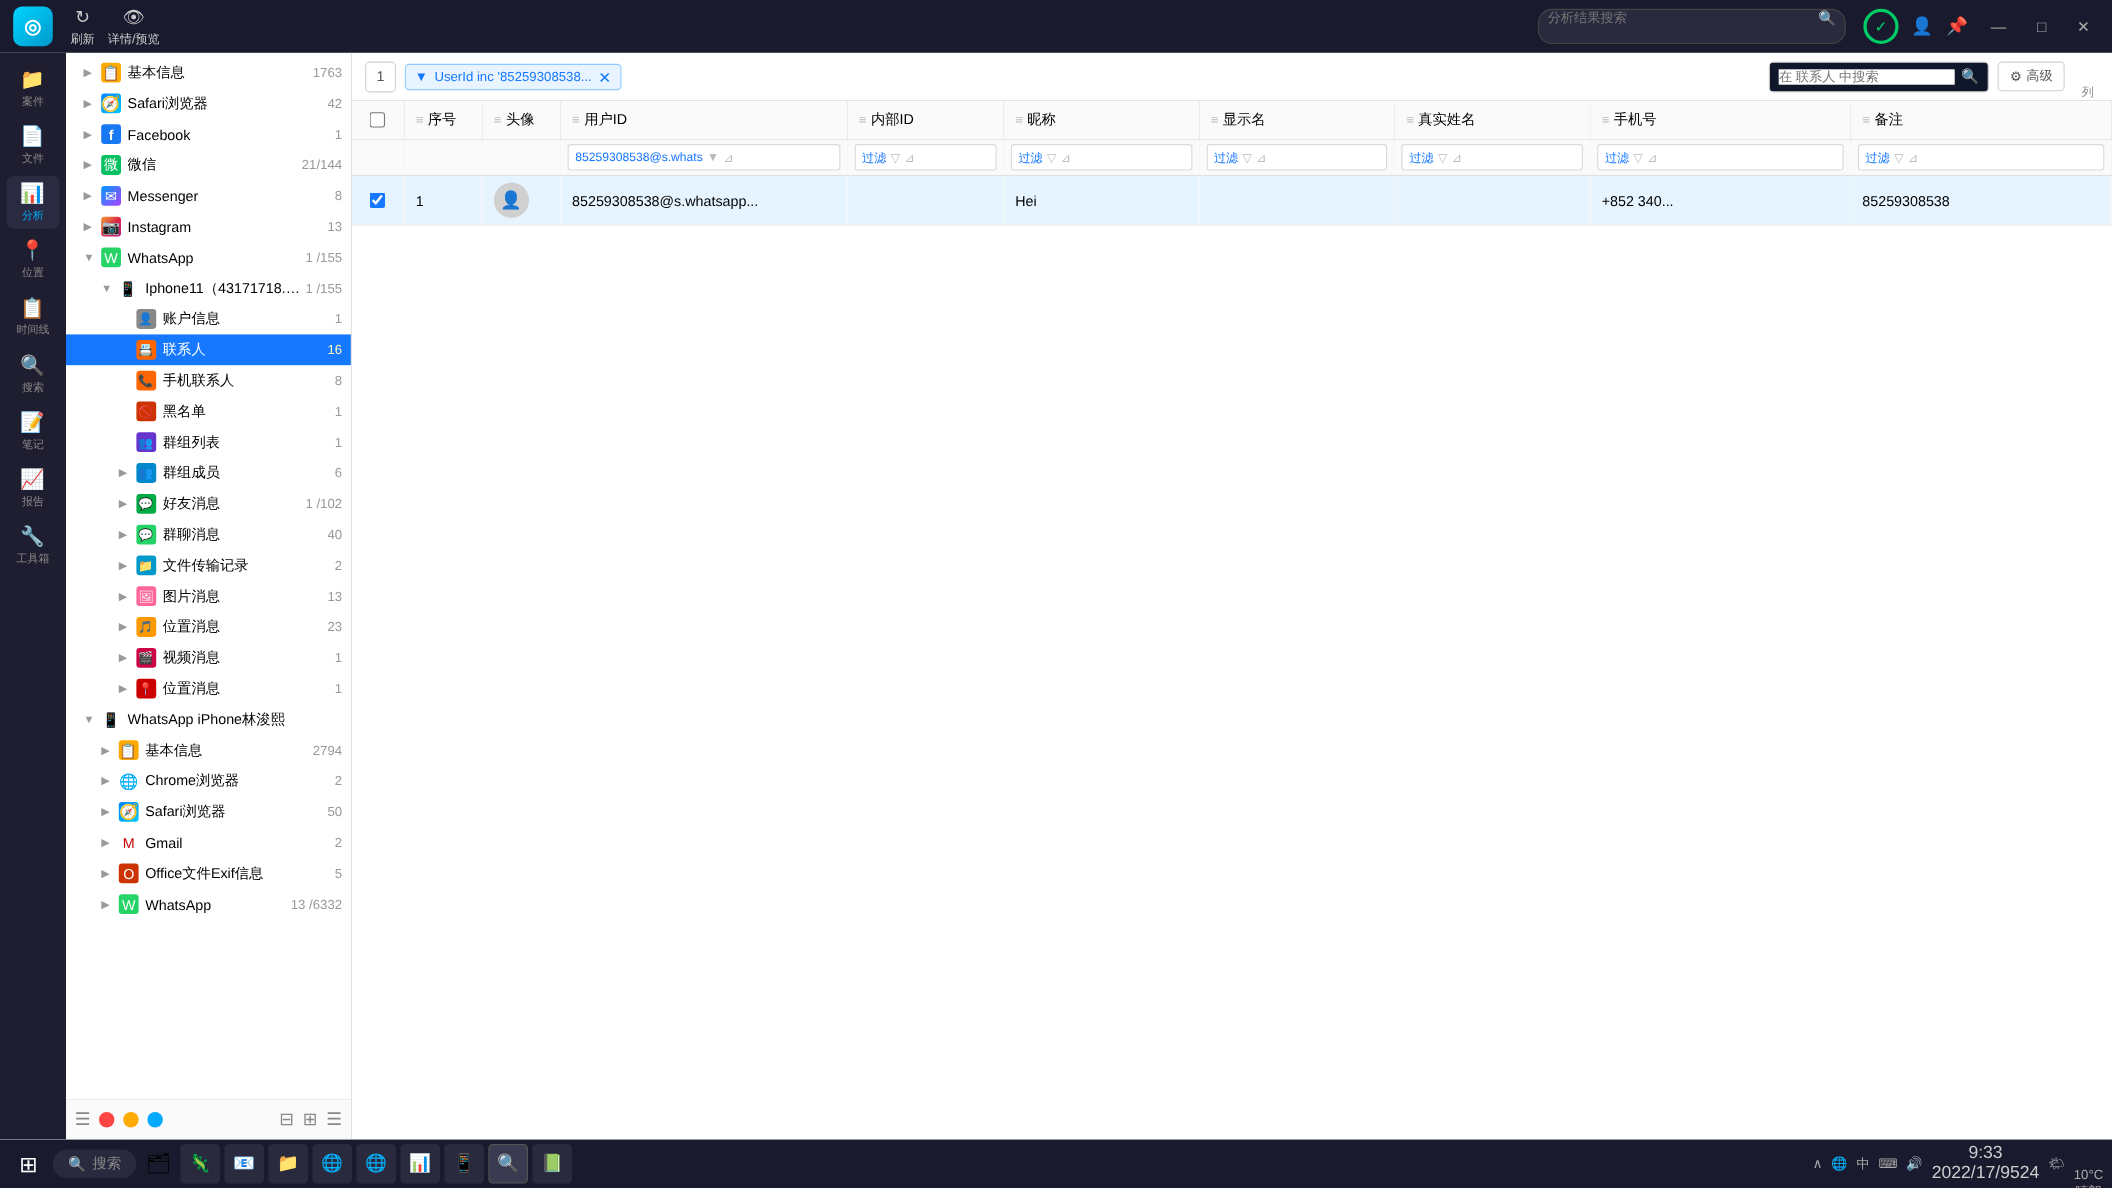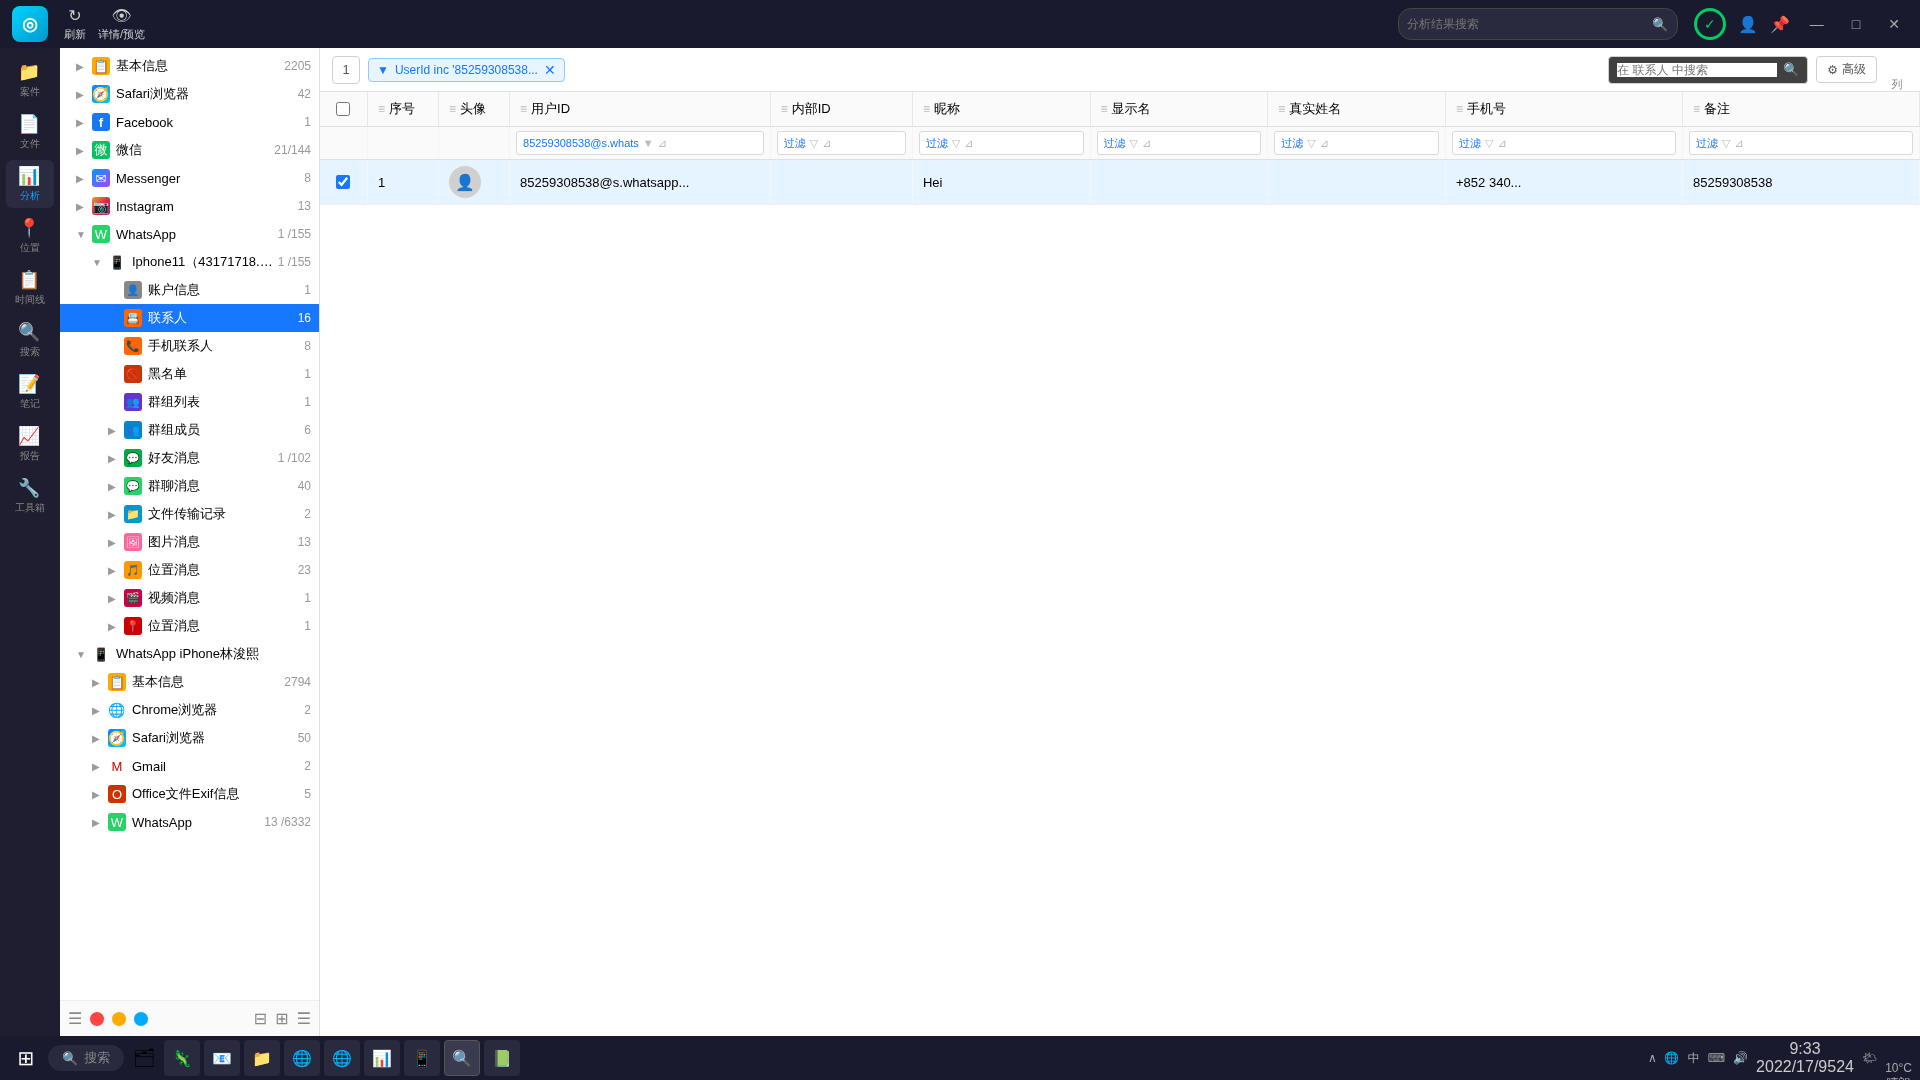--- a/index.html
+++ b/index.html
@@ -31,21 +31,21 @@
       cursor: pointer; color: #ccc;
     }
     .titlebar-action span.icon { font-size: 16px; }
     .titlebar-action span.label { font-size: 11px; }
     .titlebar-spacer { flex: 1; }
     .titlebar-search {
       width: 280px; height: 32px;
       background: #2a2a3e;
       border: 1px solid #444;
       border-radius: 13px;
-      display: flex; align-items: center; padding: 0 8px; gap: 6px;
+      display: flex; align-items: flex-start; padding: 0 8px; gap: 6px;
       color: #888;
     }
     .titlebar-search input {
       background: none; border: none; outline: none; color: #ccc; font-size: 12px; flex: 1;
     }
     .titlebar-right {
       display: flex; align-items: center; gap: 12px; color: #aaa;
     }
     .green-circle-btn {
       width: 32px; height: 32px; border-radius: 50%;
@@ -151,21 +151,21 @@
       background: #e8f4ff; border: 1px solid #91caff;
       border-radius: 4px; padding: 3px 8px;
       font-size: 12px; color: #1677ff;
     }
     .filter-tag-close { cursor: pointer; color: #1677ff; font-size: 14px; }
     .filter-spacer { flex: 1; }
     .search-contact {
       display: flex; align-items: center;
       border: 1px solid #d0d0d0; border-radius: 4px;
       height: 28px; padding: 0 8px; gap: 6px;
-      background: #404040; width: 200px;
+      background: #0f172a; width: 200px;
     }
     .search-contact input {
       border: none; outline: none; font-size: 12px; flex: 1; color: #999;
     }
     .advanced-btn {
       display: flex; align-items: center; gap: 4px;
       padding: 4px 10px; background: white;
       border: 1px solid #d0d0d0; border-radius: 4px;
       cursor: pointer; font-size: 12px; color: #555;
     }
@@ -353,21 +353,21 @@
     </div>
   </div>
 
   <div class="tree-sidebar">
     <div class="tree-content">
 
       <div class="tree-item indent-1">
         <span class="expand-icon">▶</span>
         <span class="app-icon icon-folder">📋</span>
         <span class="item-label">基本信息</span>
-        <span class="tree-count">2205</span>
+        <span class="tree-count">1763</span>
       </div>
 
       <div class="tree-item indent-1">
         <span class="expand-icon">▶</span>
         <span class="app-icon icon-safari" style="font-size:14px;">🧭</span>
         <span class="item-label">Safari浏览器</span>
         <span class="tree-count">42</span>
       </div>
 
       <div class="tree-item indent-1">

